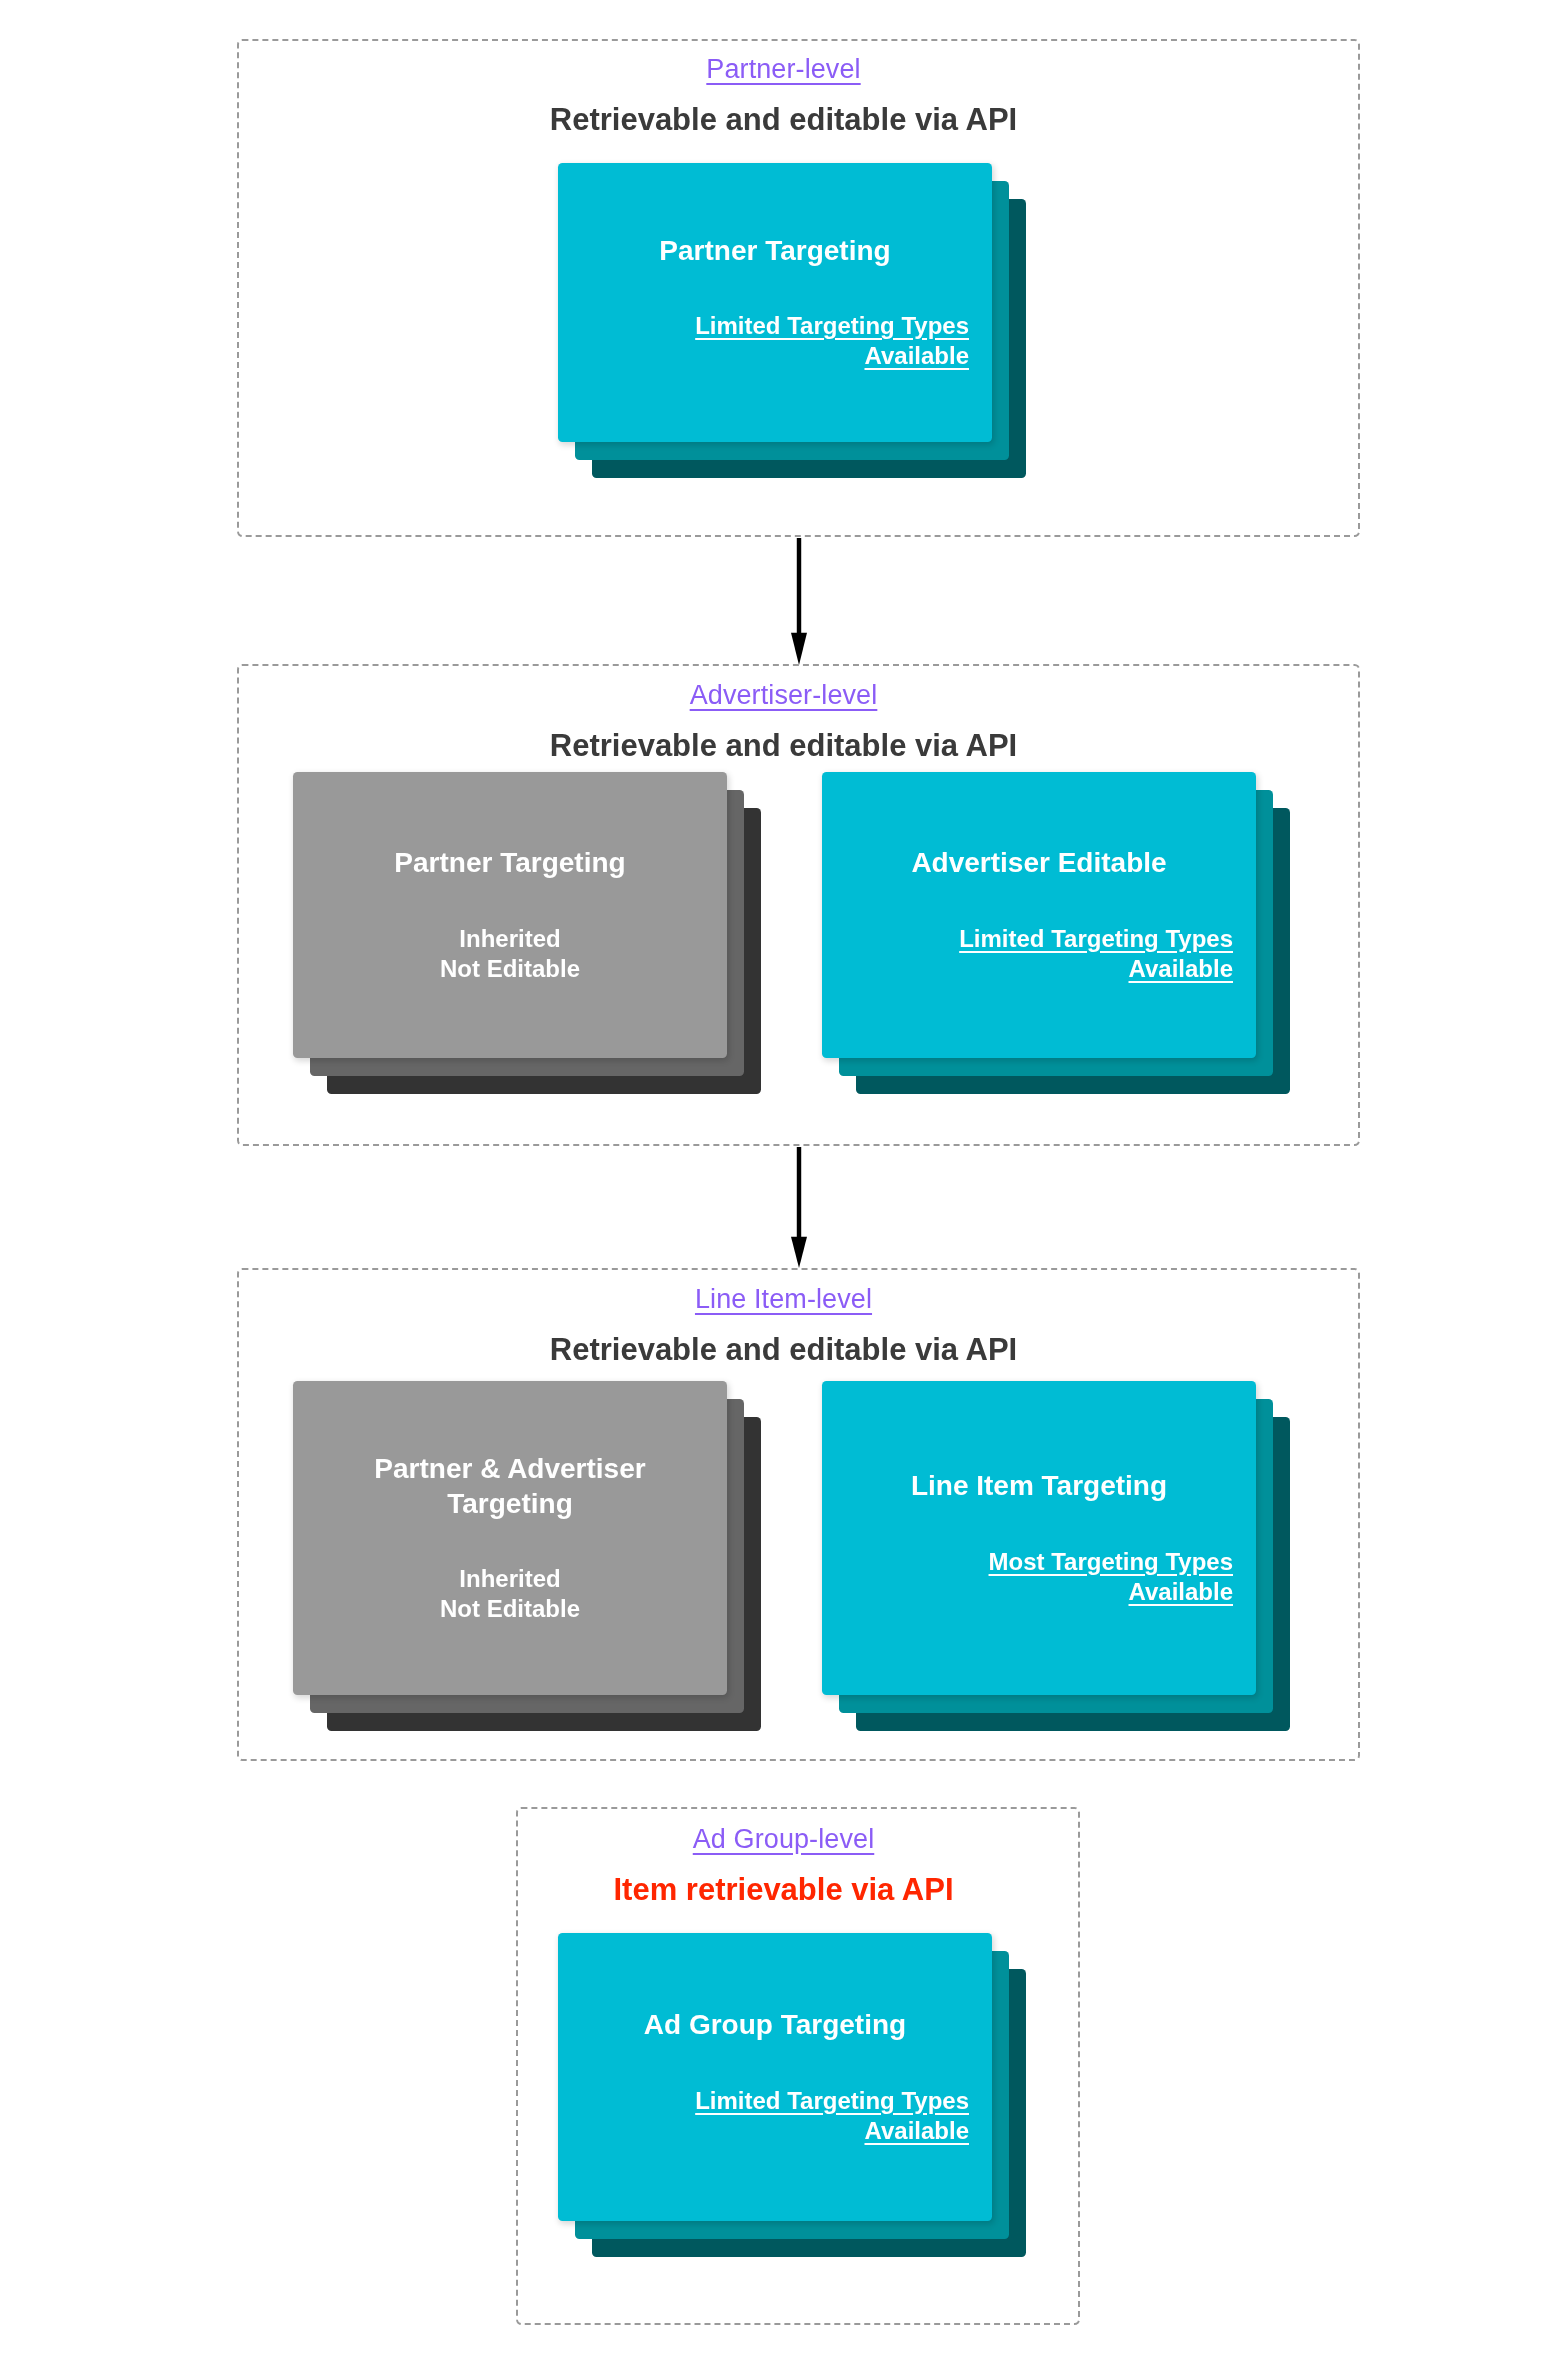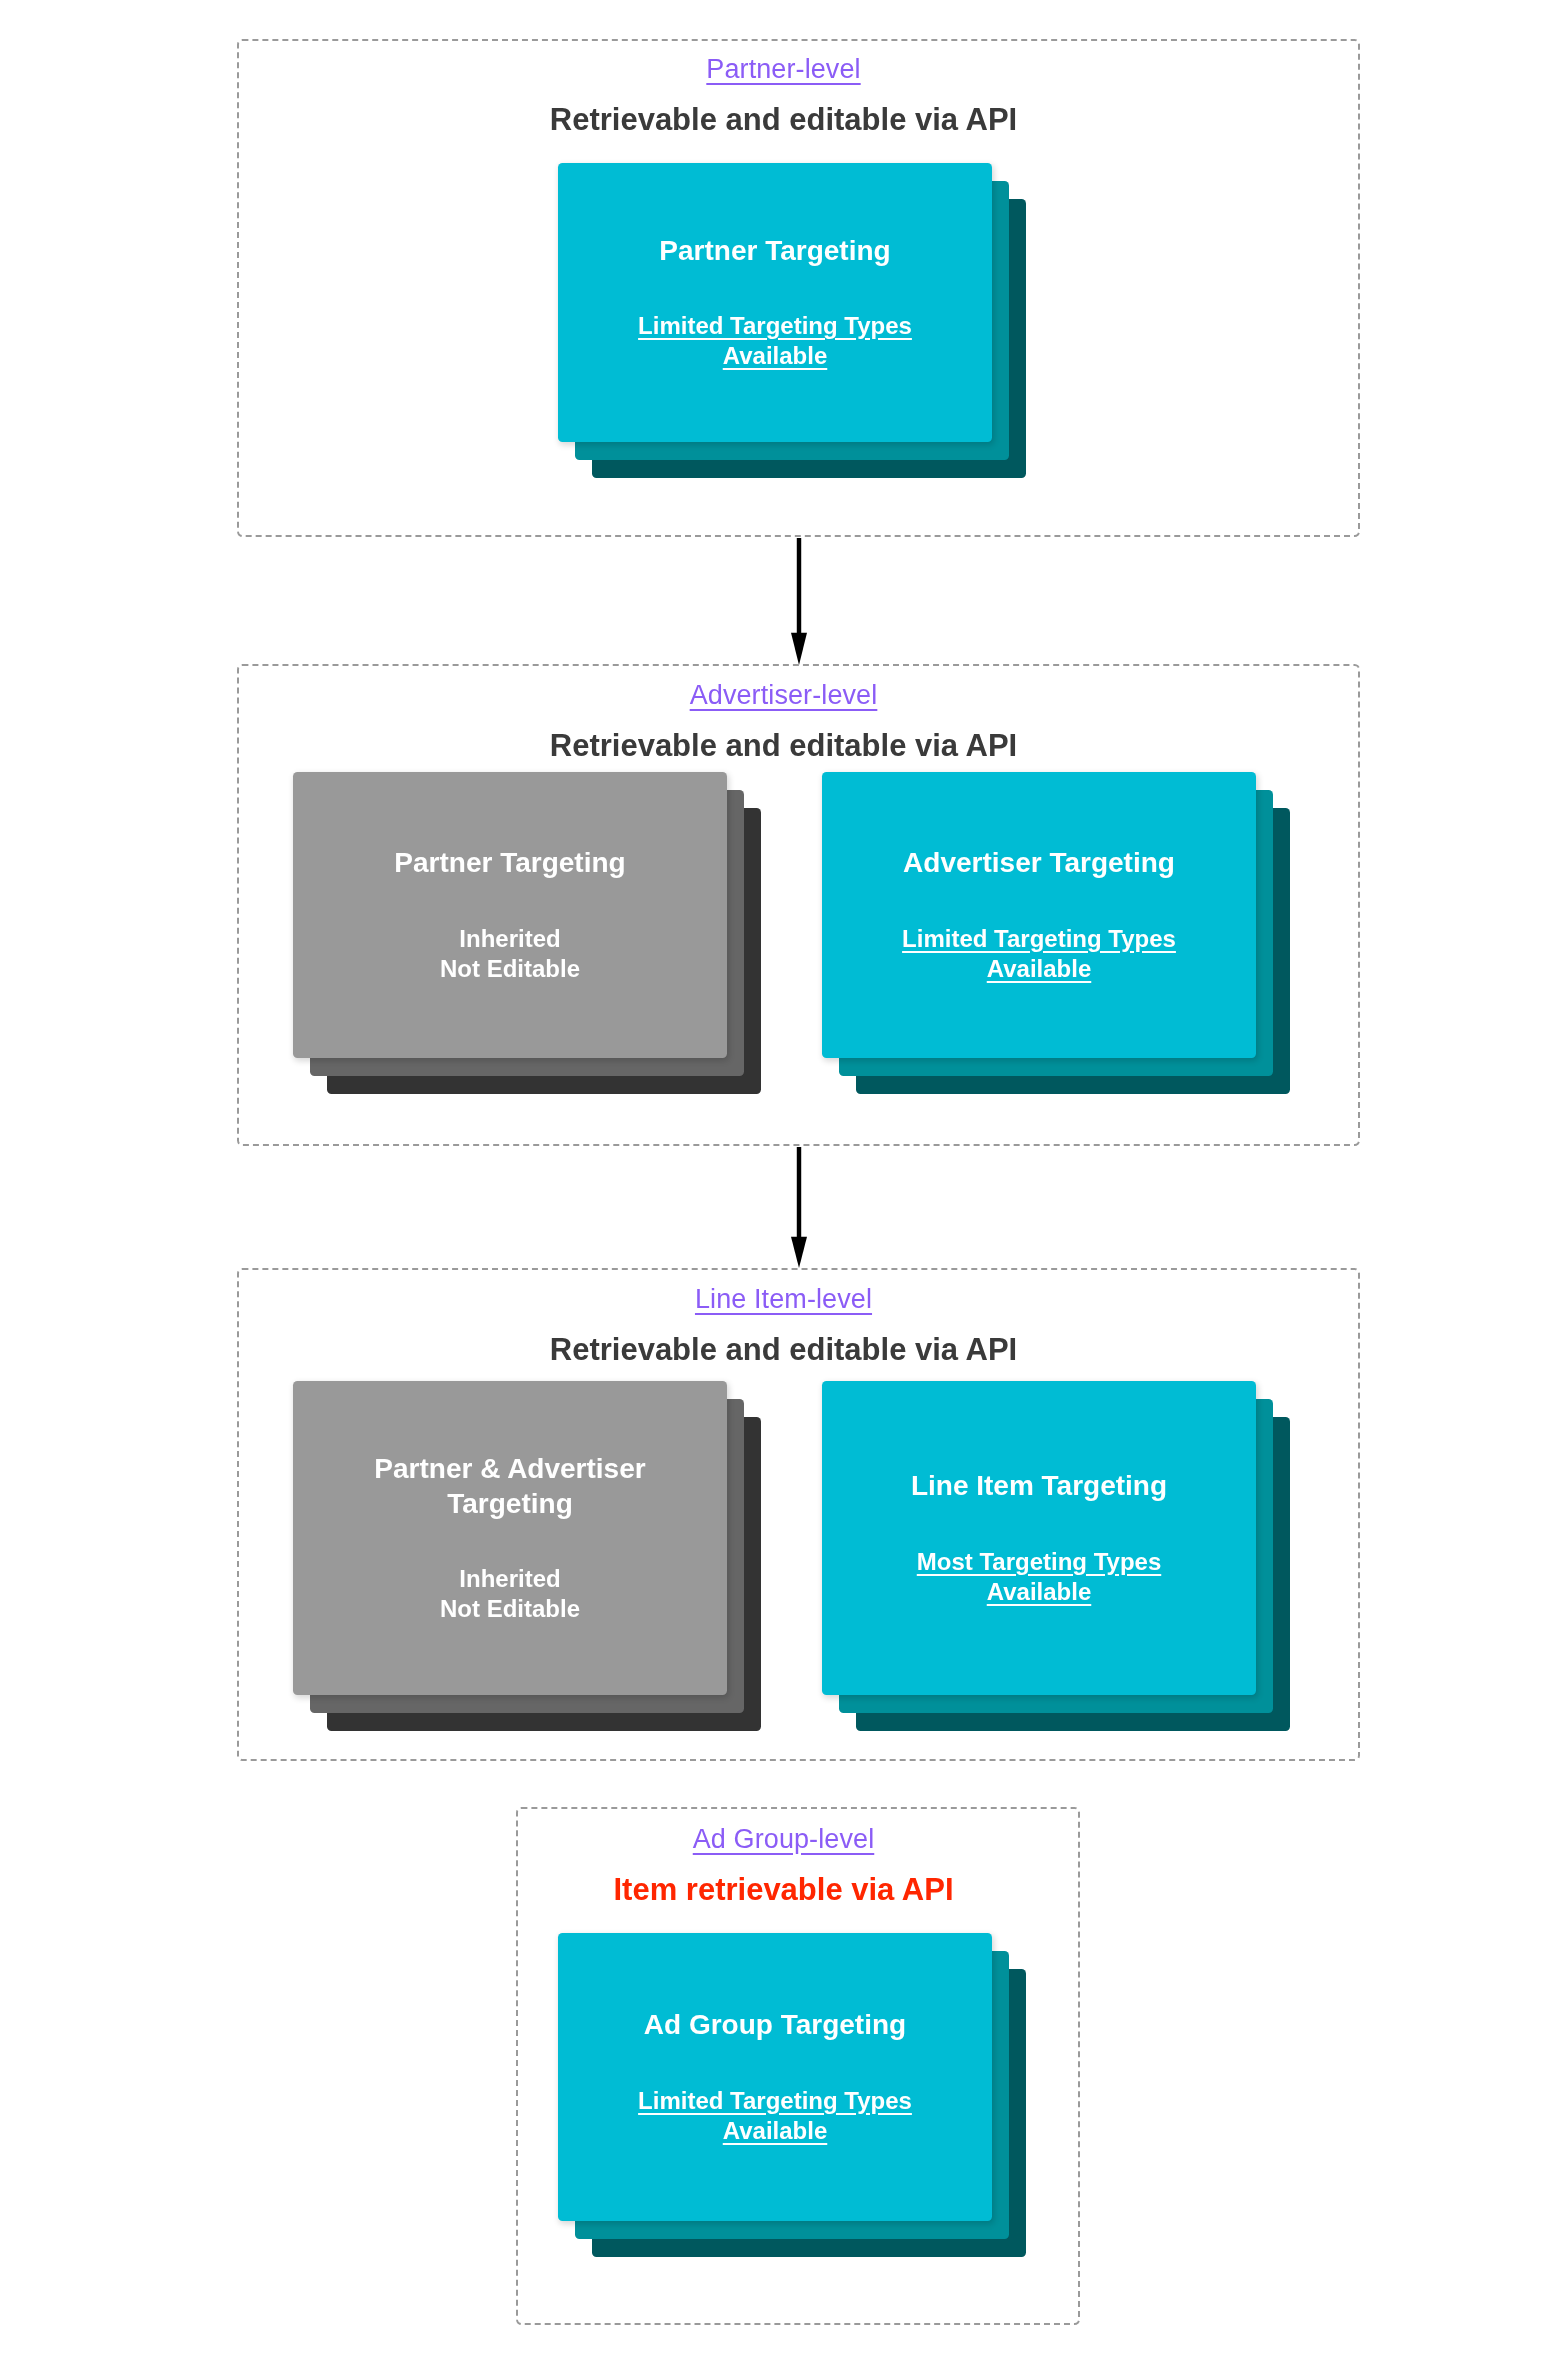--- a/index.html
+++ b/index.html
@@ -112,20 +112,21 @@
     font-size: 24px;
     font-weight: 700;
     color: #ffffff;
     line-height: 1.25;
     margin-top: 23px;
     white-space: pre-line;
   }
   .card-note.linked {
     text-decoration: underline;
     text-underline-offset: 3.6px;
+    text-align: right;
   }
 
   
   #stack-partner-1  { left: 558px;  top: 163px;  width: 434px; height: 279px; }
   #stack-adv-grey   { left: 293px;  top: 772px;  width: 434px; height: 286px; }
   #stack-adv-cyan   { left: 822px;  top: 772px;  width: 434px; height: 286px; }
   #stack-li-grey    { left: 293px;  top: 1381px; width: 434px; height: 314px; }
   #stack-li-cyan    { left: 822px;  top: 1381px; width: 434px; height: 314px; }
   #stack-adgroup    { left: 558px;  top: 1933px; width: 434px; height: 288px; padding-left: 28px; }
 
@@ -174,21 +175,21 @@
       <span class="card-title">Partner Targeting</span>
       <span class="card-note">Inherited
 Not Editable</span>
     </div>
   </div>
 
   <div class="card-stack cyan" id="stack-adv-cyan">
     <div class="card-layer back2 back2"></div>
     <div class="card-layer back1 back1"></div>
     <div class="card-layer front front">
-      <span class="card-title">Advertiser Targeting</span>
+      <span class="card-title">Advertiser Editable</span>
       <span class="card-note linked">Limited Targeting Types
 Available</span>
     </div>
   </div>
 
   <svg class="flow-arrow" id="arrow-2" viewBox="0 0 18 136" preserveAspectRatio="none">
     <line x1="9" y1="0" x2="9" y2="110" stroke="#000000" stroke-width="5"></line>
     <polygon points="9,136 0,101 18,101" fill="#000000"></polygon>
   </svg>
 

